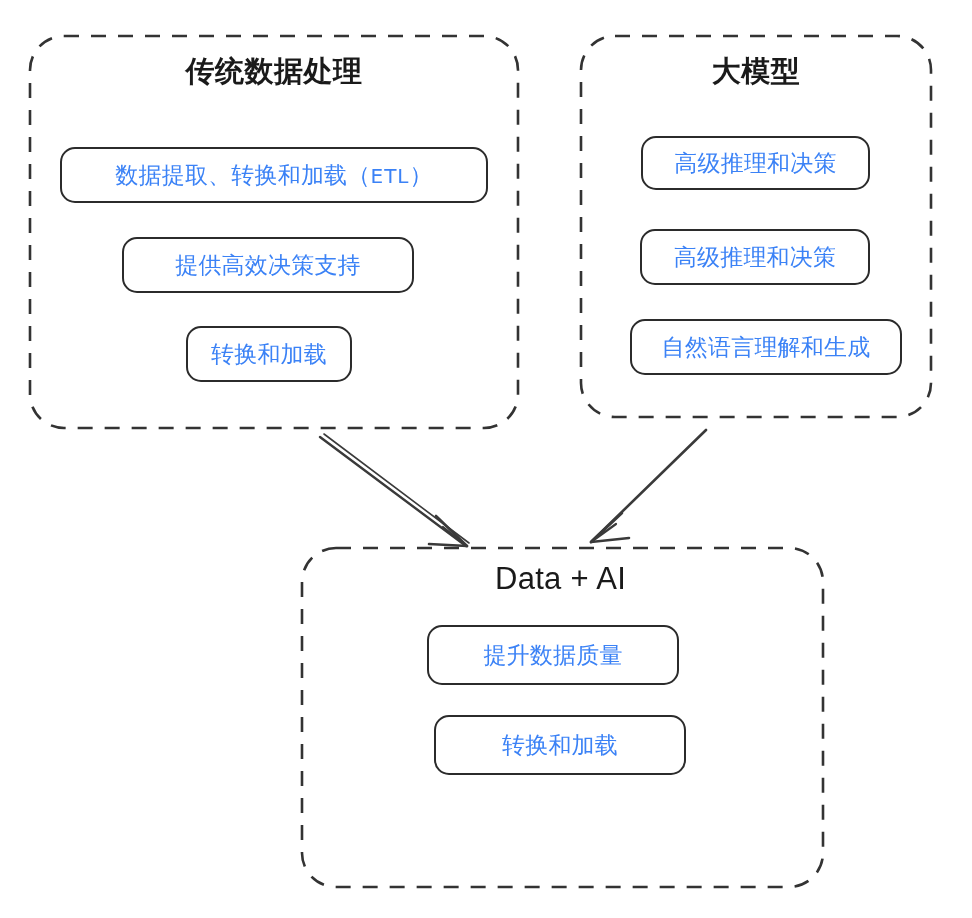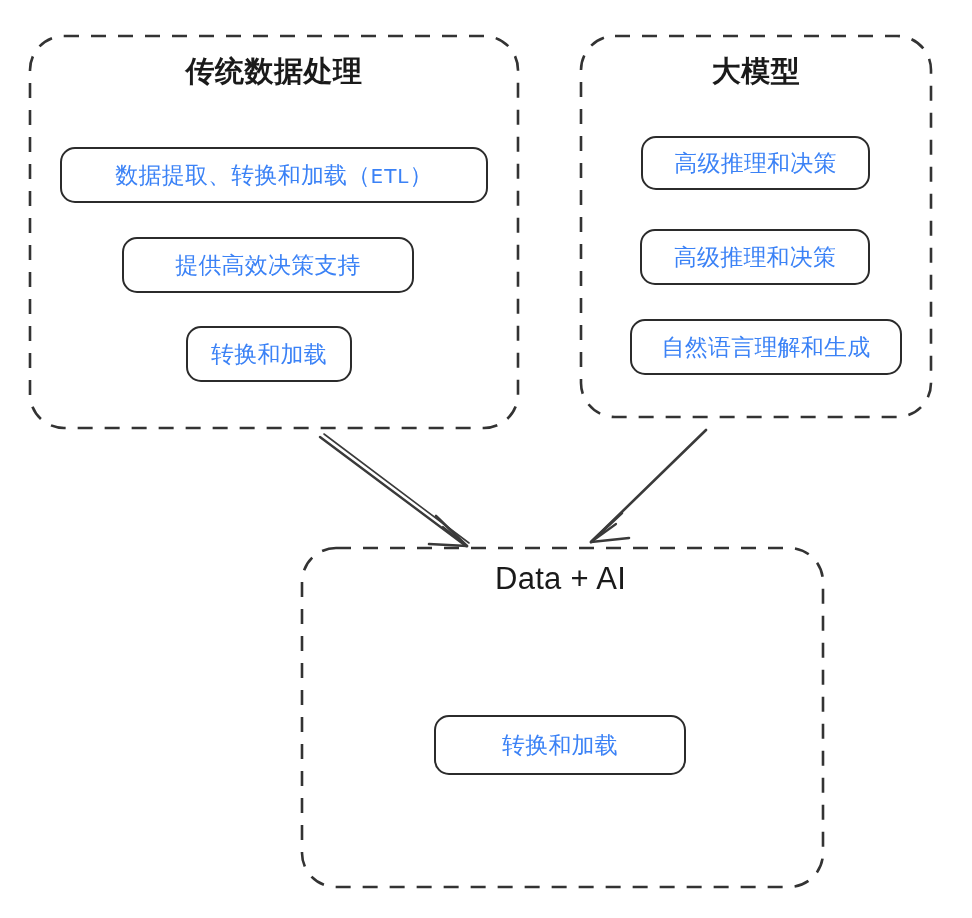--- a/index.html
+++ b/index.html
@@ -133,19 +133,22 @@
   </div>
 
   <div class="pill" style="left:630px; top:319px; width:272px; height:56px;">
     <span class="pill-label">自然语言理解和生成</span>
   </div>
 
   <div class="group" style="left:300px; top:548px; width:521px; height:339px;">
     <div class="group-title latin" style="top:14px;">Data + AI</div>
   </div>
 
+  <div class="pill" style="left:427px; top:625px; width:252px; height:60px;">
+    <span class="pill-label">提升数据质量</span>
+  </div>
 
   <div class="pill" style="left:434px; top:715px; width:252px; height:60px;">
     <span class="pill-label">转换和加载</span>
   </div>
 
 
 </div>
 
 </body></html>

